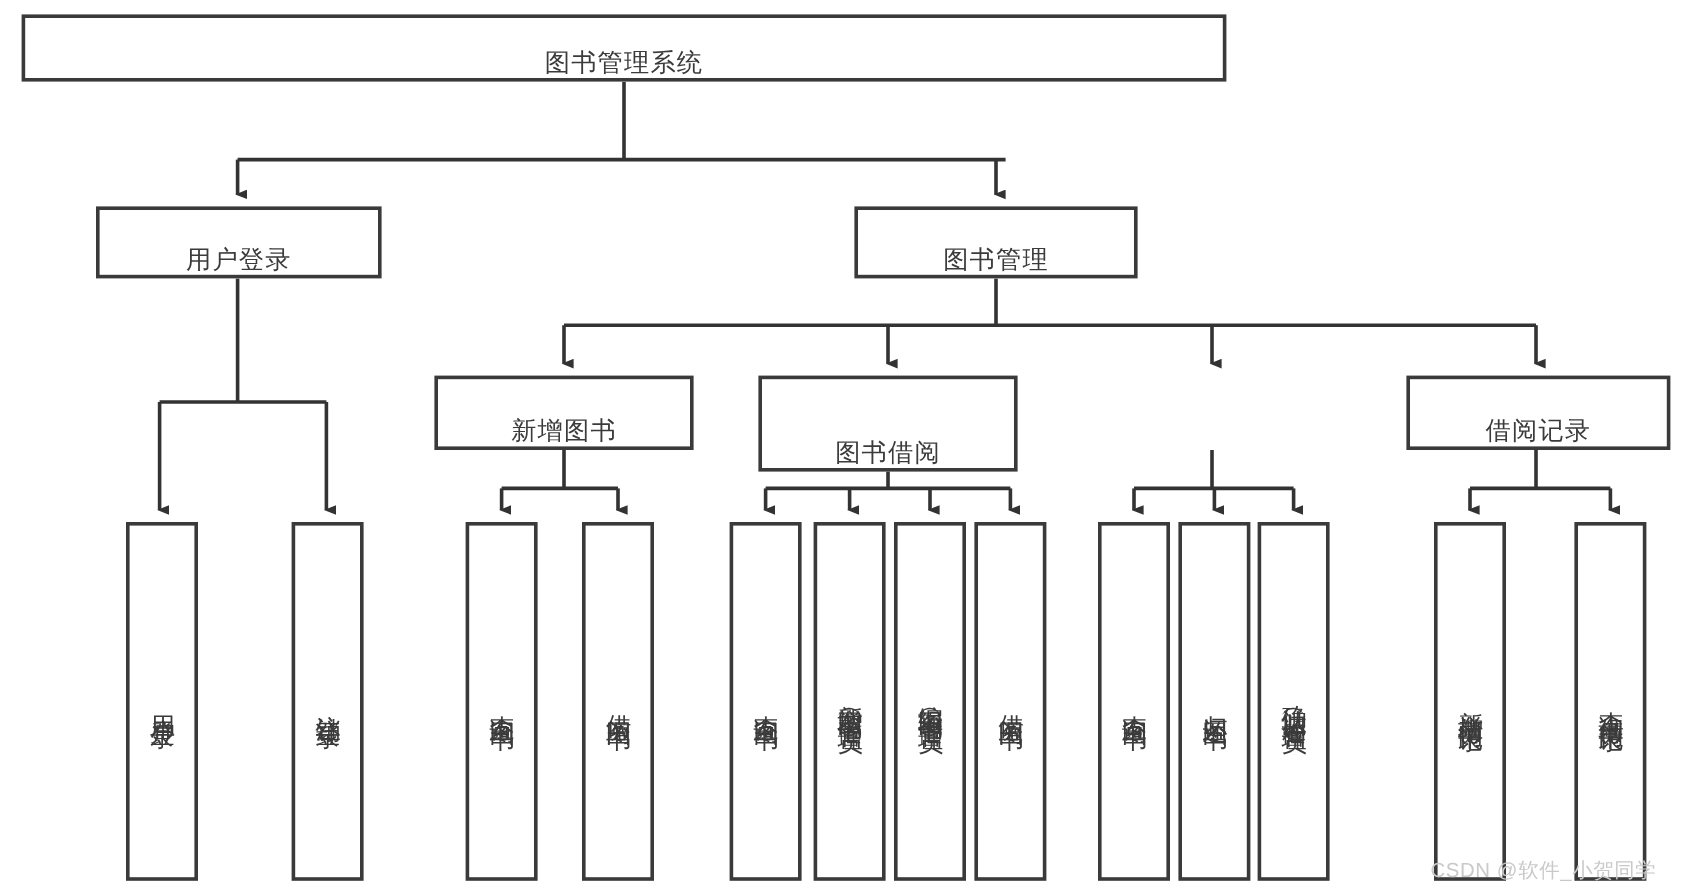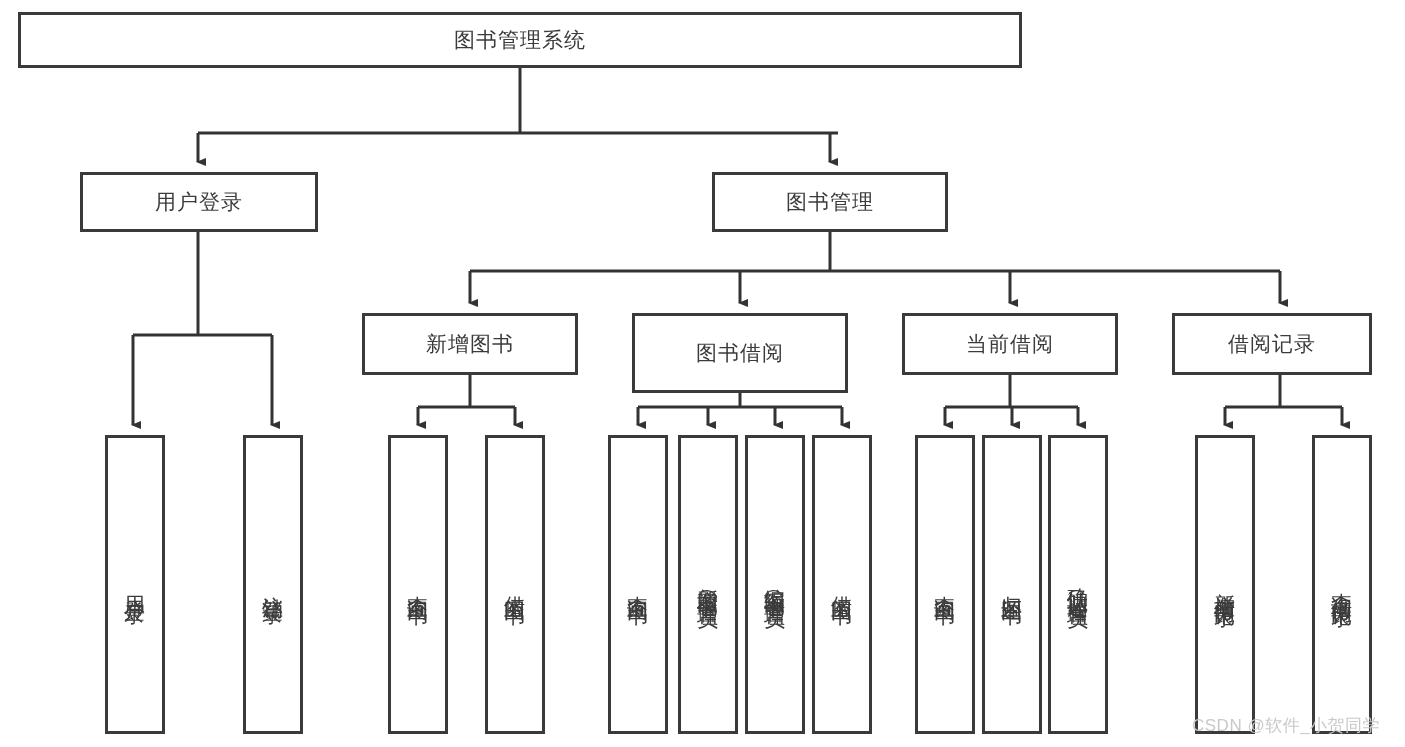--- a/index.html
+++ b/index.html
@@ -12,21 +12,21 @@
   #canvas{position:relative;width:1405px;height:747px;}
 
   svg#wires{position:absolute;left:0;top:0;width:1405px;height:747px;}
 
   .node{
     position:absolute;
     box-sizing:border-box;
     background:#ffffff;
     border:3px solid #3a3a3a;
     display:flex;
-    align-items:center;
+    align-items:flex-end;
     justify-content:center;
     color:#3b3b3b;
   }
   .node .label{
     font-size:21px;
     line-height:1.15;
     letter-spacing:1px;
     white-space:nowrap;
     color:#3b3b3b;
   }
@@ -121,24 +121,21 @@
   <div class="node" style="left:712px;top:172px;width:236px;height:60px;">
     <span class="label">图书管理</span>
   </div>
 
   <div class="node" style="left:362px;top:313px;width:216px;height:62px;">
     <span class="label">新增图书</span>
   </div>
   <div class="node" style="left:632px;top:313px;width:216px;height:80px;">
     <span class="label">图书借阅</span>
   </div>
-  <div class="node" style="left:902px;top:313px;width:216px;height:62px;">
-    <span class="label">当前借阅</span>
-  </div>
-  <div class="node" style="left:1172px;top:313px;width:200px;height:62px;">
+  <div class="node" style="left:1172px;top:313px;width:220px;height:62px;">
     <span class="label">借阅记录</span>
   </div>
 
   <div class="node leaf" style="left:105px;top:435px;width:60px;height:299px;">
     <span class="label">用户登录</span>
   </div>
   <div class="node leaf" style="left:243px;top:435px;width:60px;height:299px;">
     <span class="label">注销登录</span>
   </div>
   <div class="node leaf" style="left:388px;top:435px;width:60px;height:299px;">

